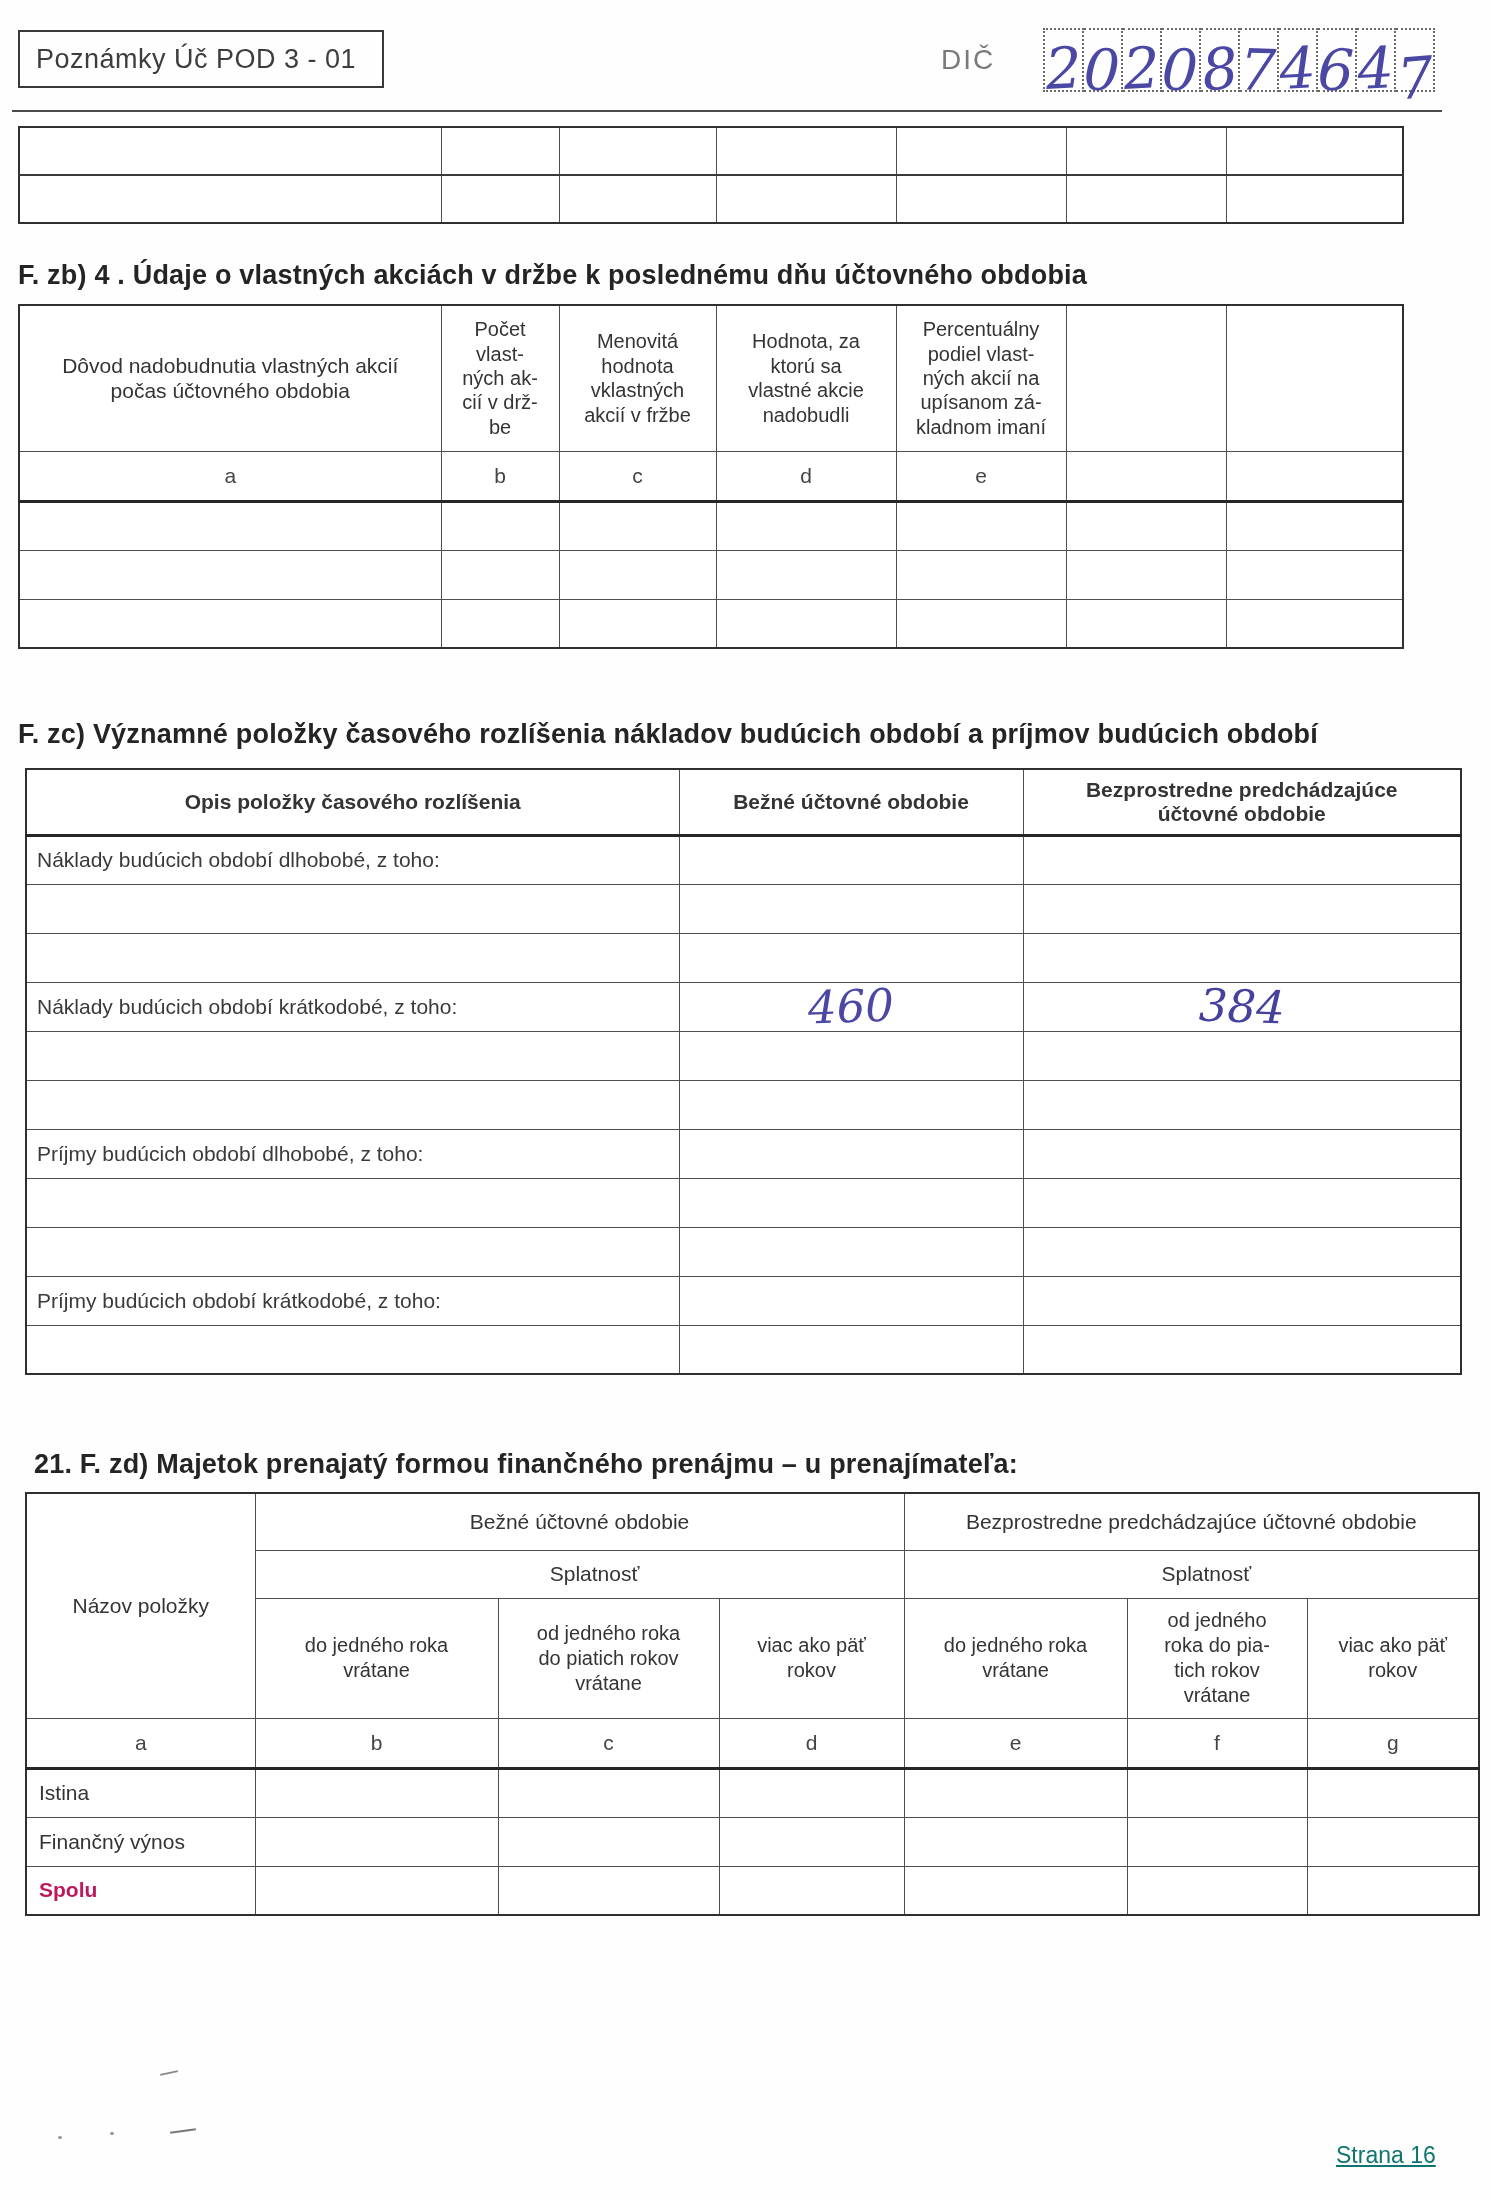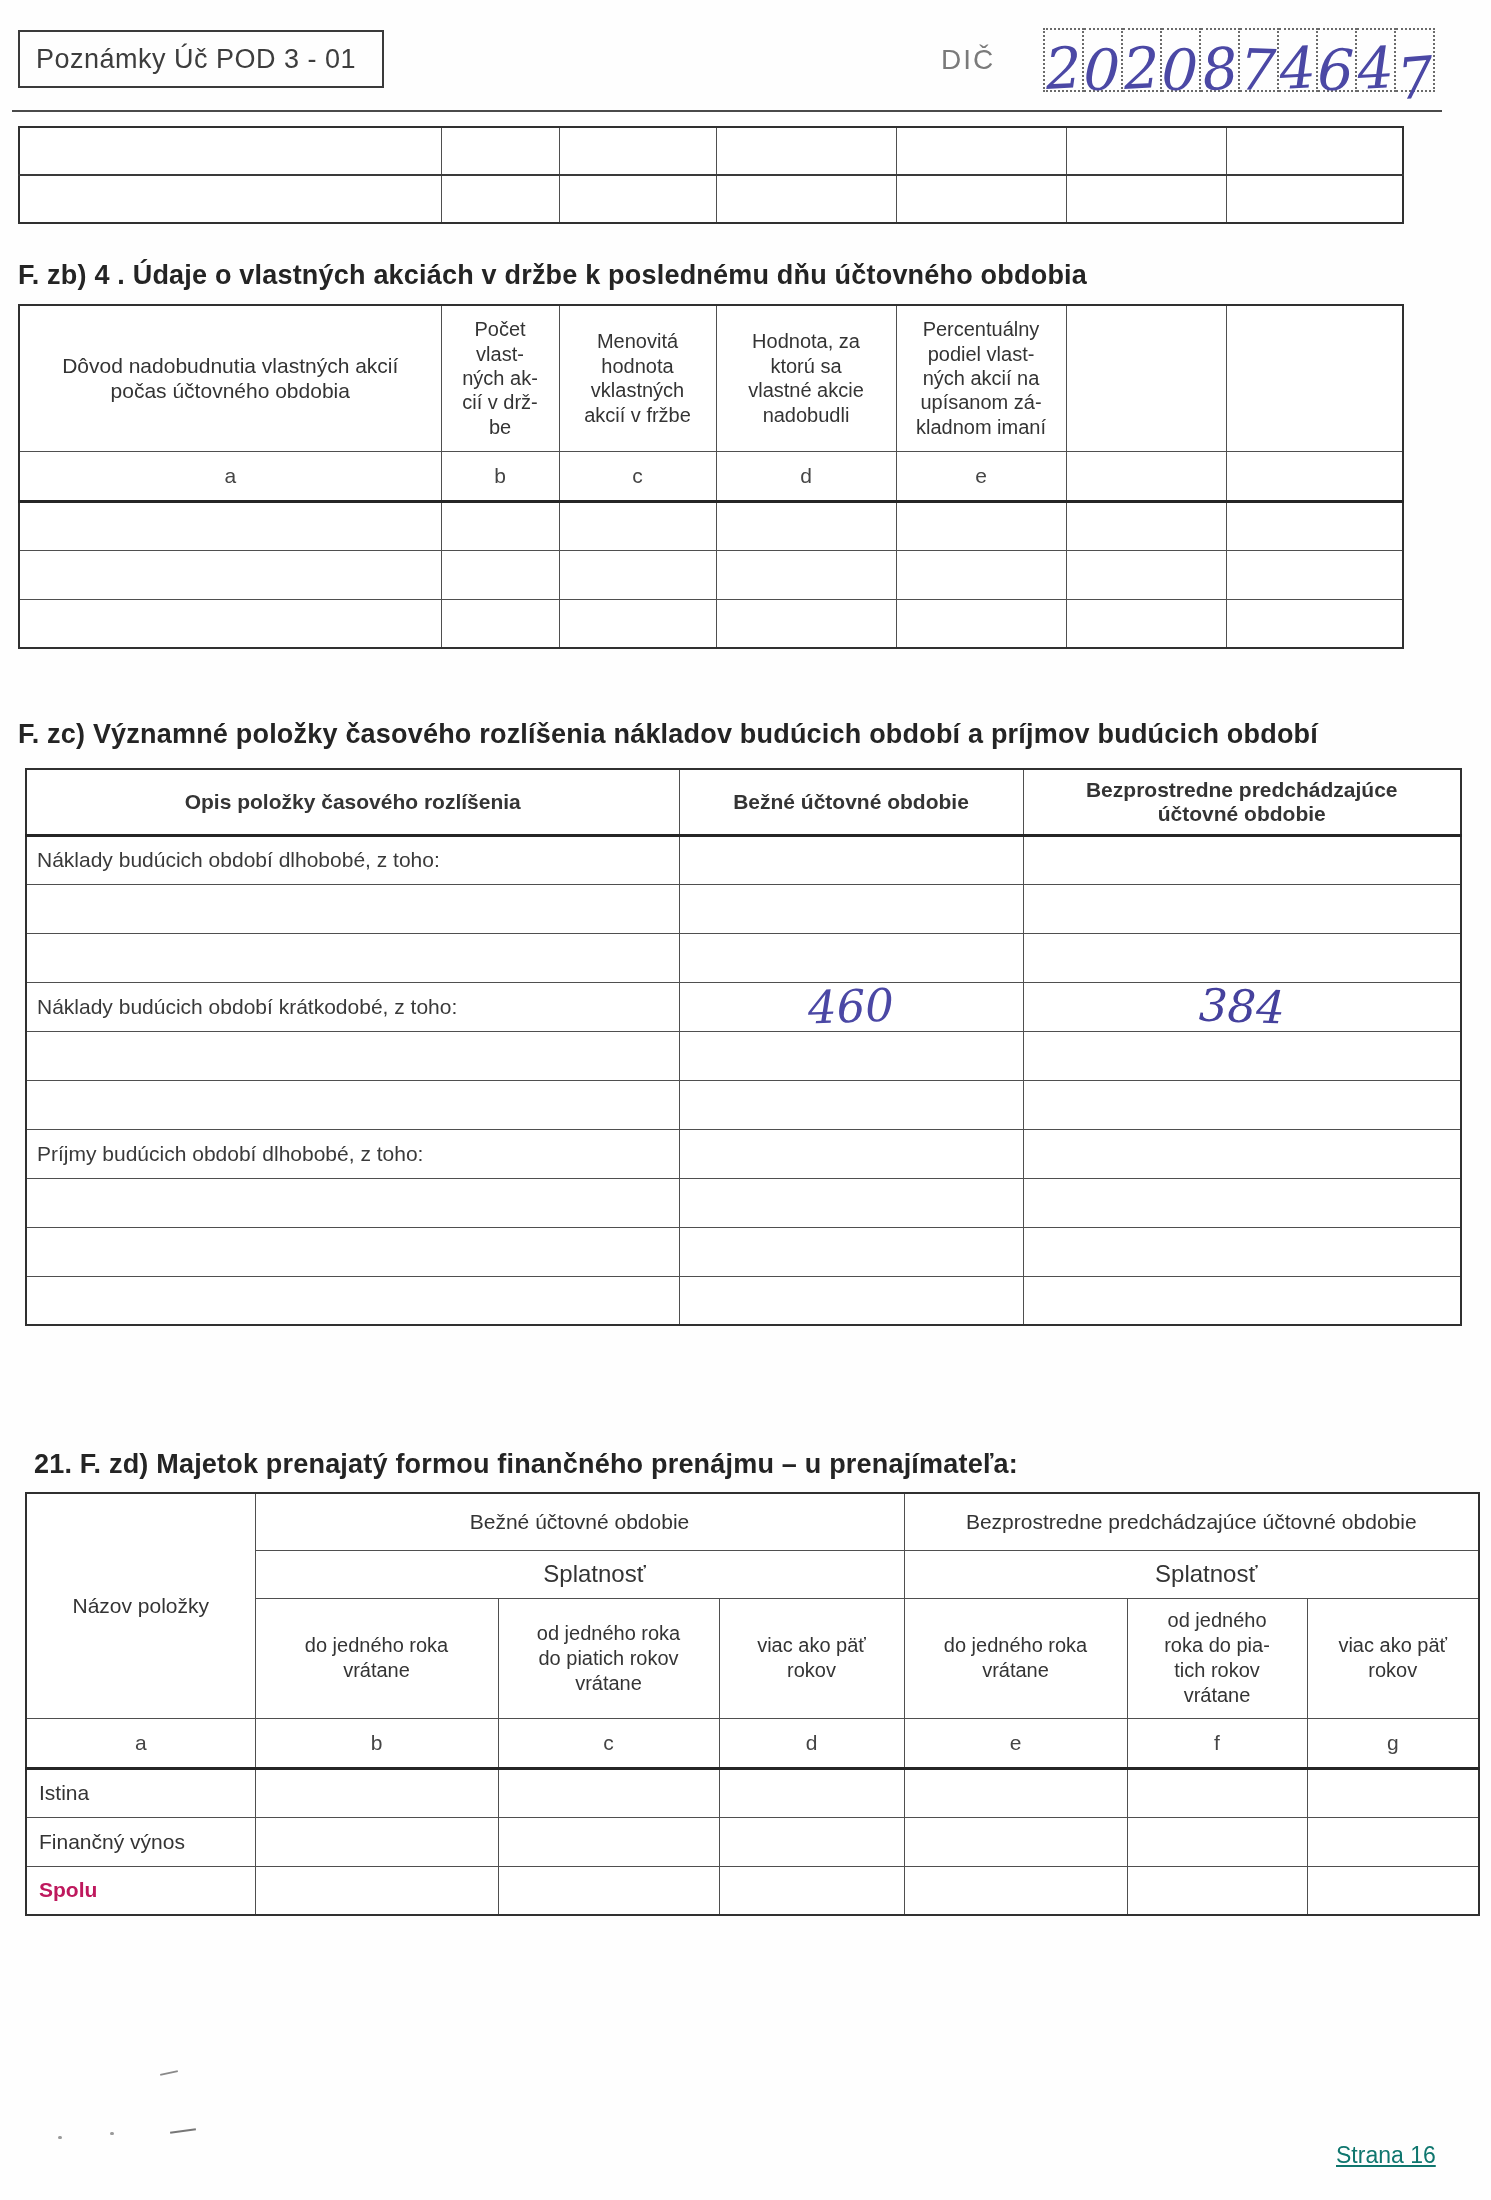--- a/index.html
+++ b/index.html
@@ -68,21 +68,21 @@
   .zc-r{height:49px;}
   .zc-r .lbl{text-align:left;padding-left:10px;font-size:21px;color:#3a3a3a;}
   .zc-r .val .ink{font-size:45px;line-height:40px;transform:rotate(-2deg);}
   .zc-r .val .ink2{transform:rotate(2deg);color:#45419d;}
 
   
   .table-zd{left:25px;top:1492px;width:1453px;}
   .table-zd .grp{height:57px;}
   .table-zd .grp td{font-size:21px;}
   .table-zd .splat{height:48px;}
-  .table-zd .splat td{font-size:24px;padding-left:36px;}
+  .table-zd .splat td{font-size:21px;padding-left:36px;}
   .table-zd .sub{height:120px;}
   .table-zd .sub td{font-size:20px;line-height:1.25;}
   .table-zd .letters{height:50px;}
   .table-zd .letters td{font-size:21px;color:#454545;border-bottom:3px solid #262626;}
   .table-zd .body{height:49px;}
   .table-zd .body .lbl{text-align:left;padding-left:12px;font-size:21px;}
   .table-zd .body.last .lbl{font-weight:bold;color:#be185d;margin-top:40px;}
 
   
   .page-number{position:absolute;left:1336px;top:2142px;font-size:23px;color:#0f766e;text-decoration:underline;}
@@ -300,20 +300,25 @@
           <td class="lbl"></td>
           <td class="val"><span class="ink"></span></td>
           <td class="val"><span class="ink ink2"></span></td>
         </tr>
     <tr class="zc-r">
           <td class="lbl"></td>
           <td class="val"><span class="ink"></span></td>
           <td class="val"><span class="ink ink2"></span></td>
         </tr>
     <tr class="zc-r">
+          <td class="lbl">Príjmy budúcich období krátkodobé, z toho:</td>
+          <td class="val"><span class="ink"></span></td>
+          <td class="val"><span class="ink ink2"></span></td>
+        </tr>
+    <tr class="zc-r">
           <td class="lbl"></td>
           <td class="val"><span class="ink"></span></td>
           <td class="val"><span class="ink ink2"></span></td>
         </tr>
   </tbody>
     </table>
 
   <div class="heading h-zd">21. F. zd) Majetok prenajatý formou finančného prenájmu – u prenajímateľa:</div>
   <table class="table-zd outer">
     <colgroup>

